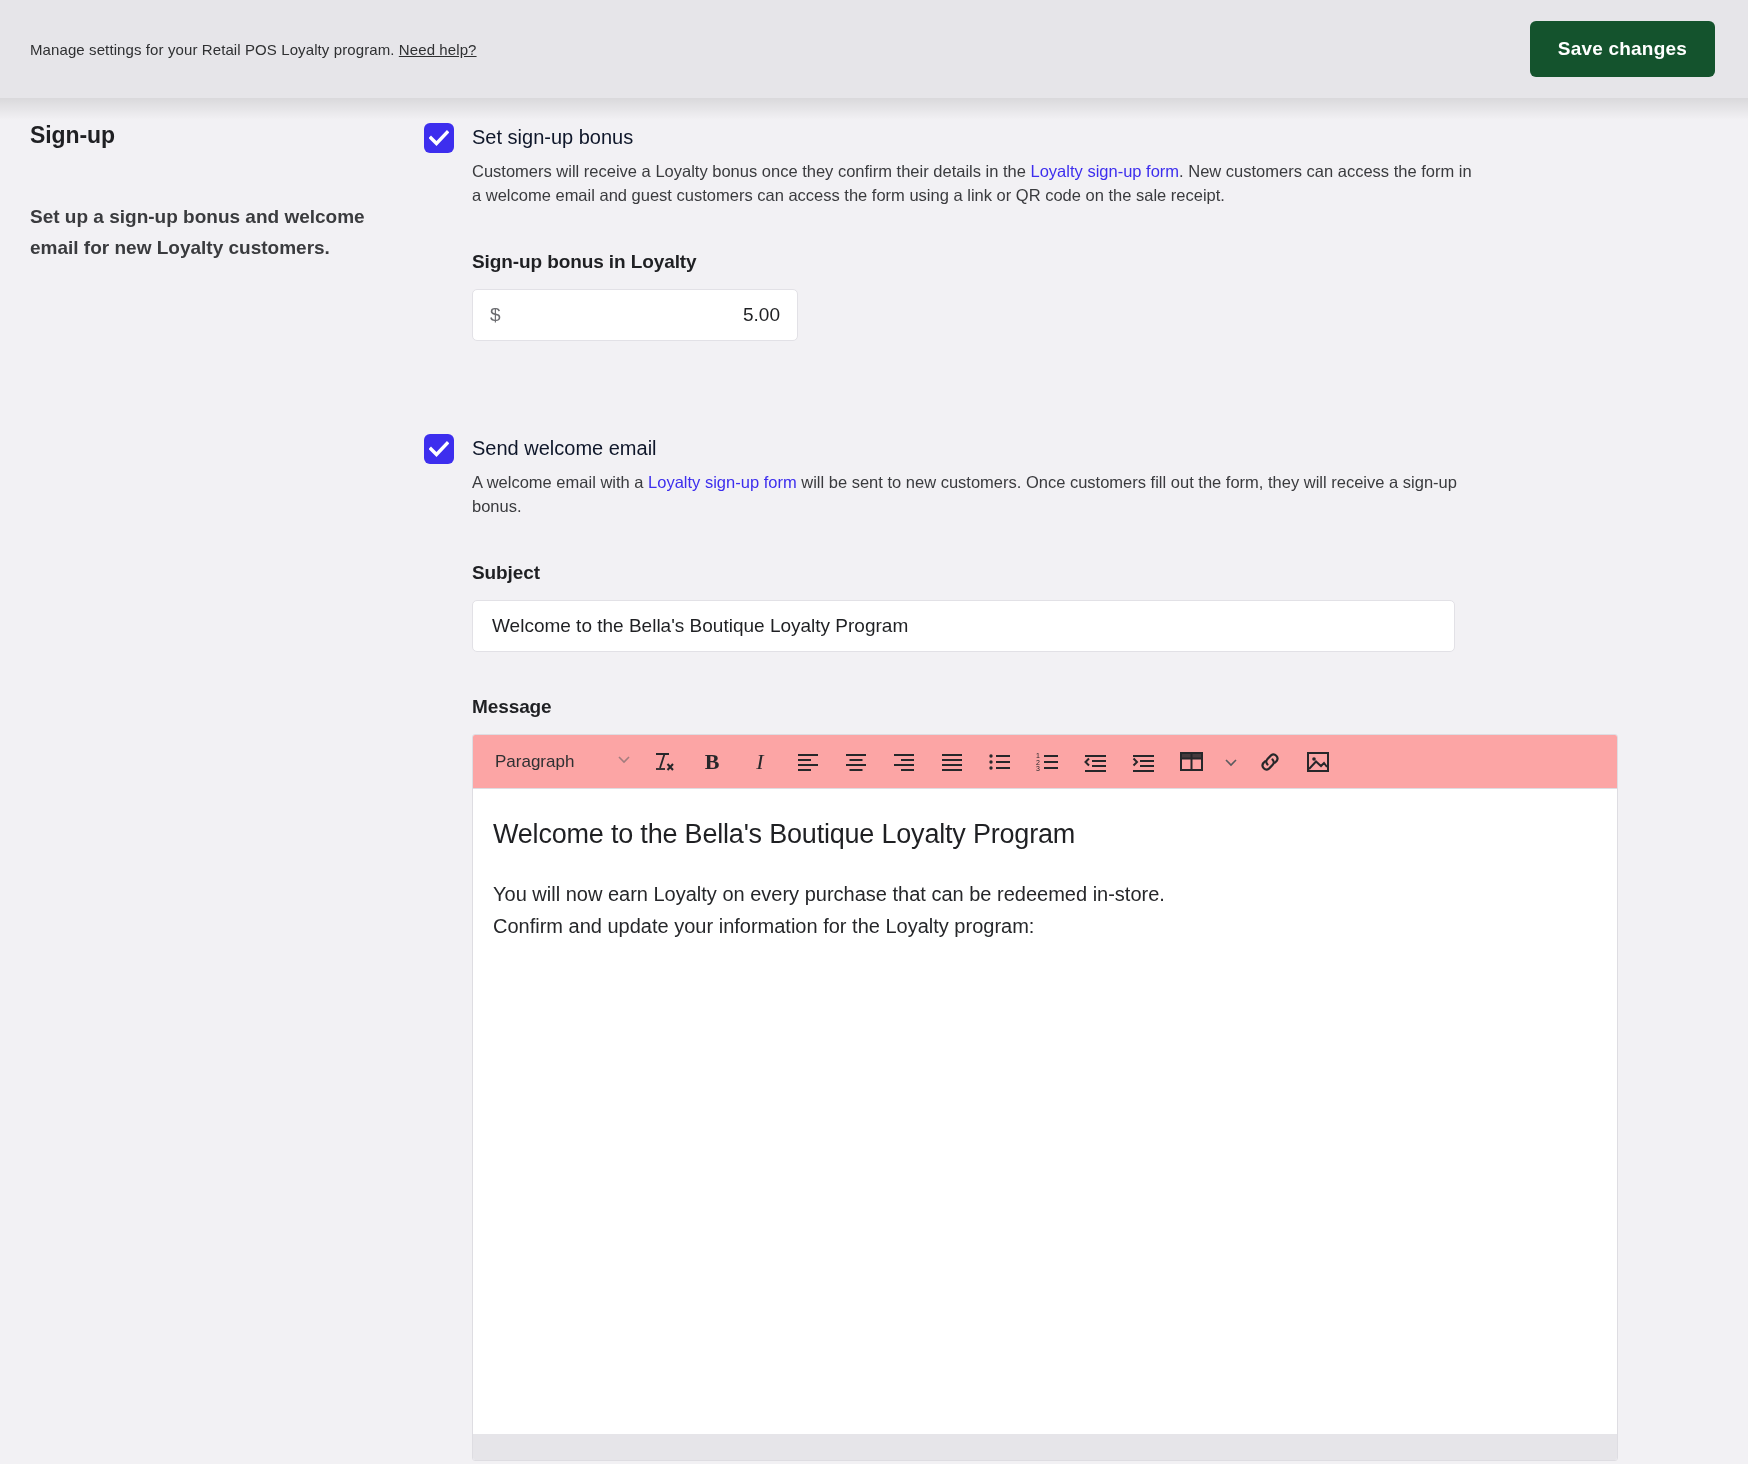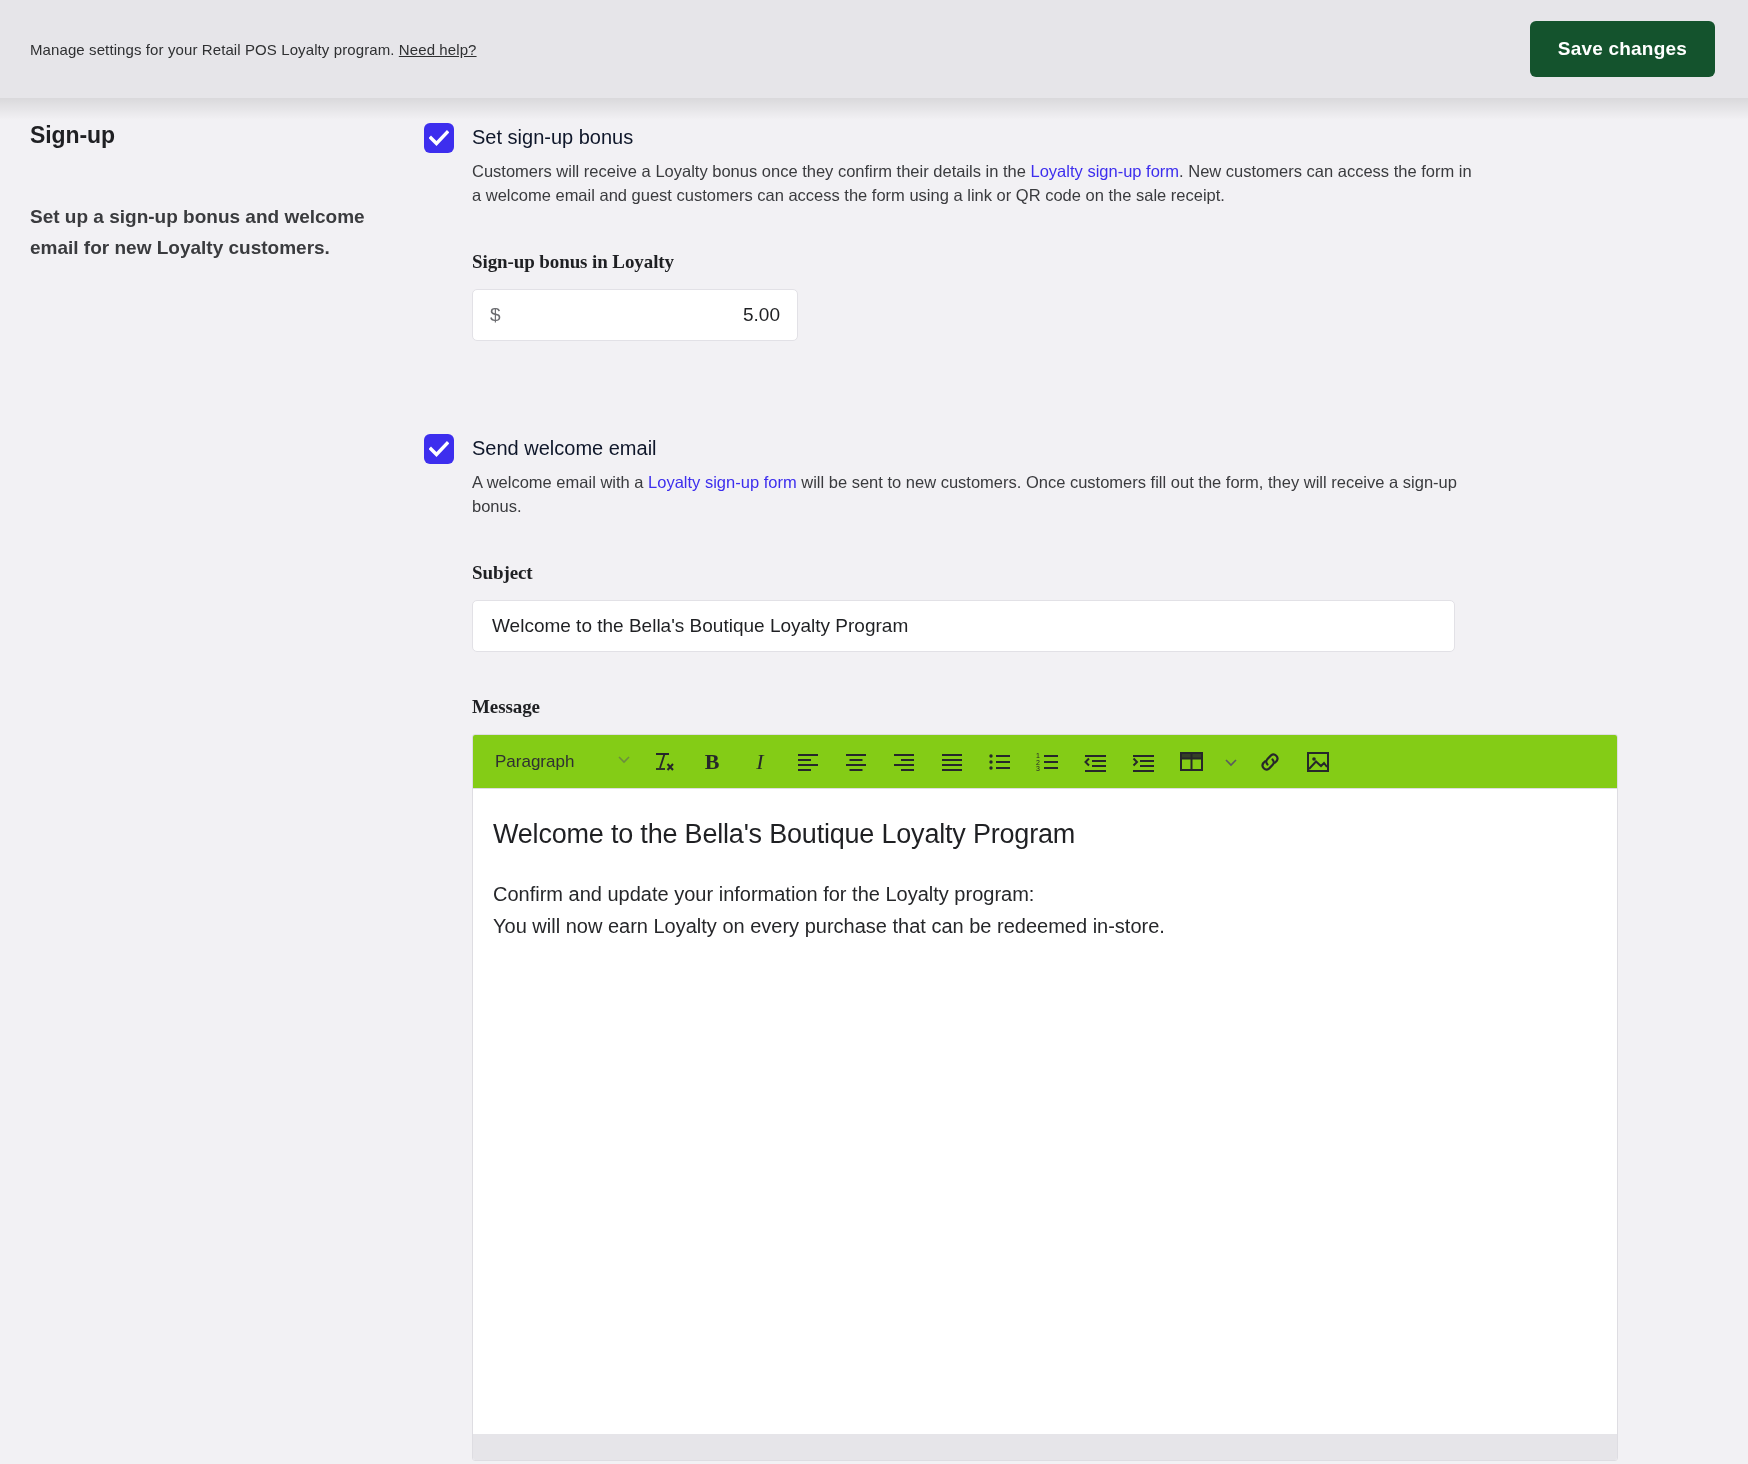--- a/index.html
+++ b/index.html
@@ -112,21 +112,20 @@
   .inline-link { color: #3d2eee; text-decoration: none; cursor: pointer; }
 
   
   .field-block { margin-top: 44px; margin-left: 48px; }
   .field-label {
     font-size: 19px;
     font-weight: bold;
     color: #1f2023;
     margin-bottom: 16px;
     letter-spacing: -.1px;
-    font-family: Liberation Serif, serif;
   }
   .amount-input {
     width: 326px; height: 52px;
     background: #ffffff;
     border: 1px solid #e2e1e6;
     border-radius: 5px;
     display: flex;
     align-items: center;
     padding: 0 17px;
     cursor: text;
@@ -152,21 +151,21 @@
 
   
   .editor {
     width: 1146px;
     border: 1px solid #dedde2;
     border-radius: 3px;
     background: #ffffff;
     overflow: hidden;
   }
   .editor-toolbar {
-    background: #84cc16;
+    background: #fca5a5;
     border-bottom: 1px solid #dedde2;
     height: 54px;
     display: flex;
     align-items: center;
     padding: 0 12px;
     text-align: right;
   }
   .tb-select {
     display: flex; align-items: center;
     min-width: 155px; height: 36px;
@@ -404,22 +403,22 @@
                   <circle cx="9" cy="10" r="1.8" fill="#26272a"></circle>
                   <path d="M4 20 L11 12.5 L16 17 L19 14 L22 18" stroke="#26272a" stroke-width="2" fill="none"></path>
                 </svg>
               </span>
             </div>
 
           </div>
 
           <div class="editor-body">
             <div class="editor-h">Welcome to the Bella's Boutique Loyalty Program</div>
+            <p class="editor-p">You will now earn Loyalty on every purchase that can be redeemed in-store.</p>
             <p class="editor-p">Confirm and update your information for the Loyalty program:</p>
-            <p class="editor-p">You will now earn Loyalty on every purchase that can be redeemed in-store.</p>
           </div>
 
           <div class="editor-footer"></div>
 
         </div>
       </div>
 
     </div>
   </div>
 </div>

